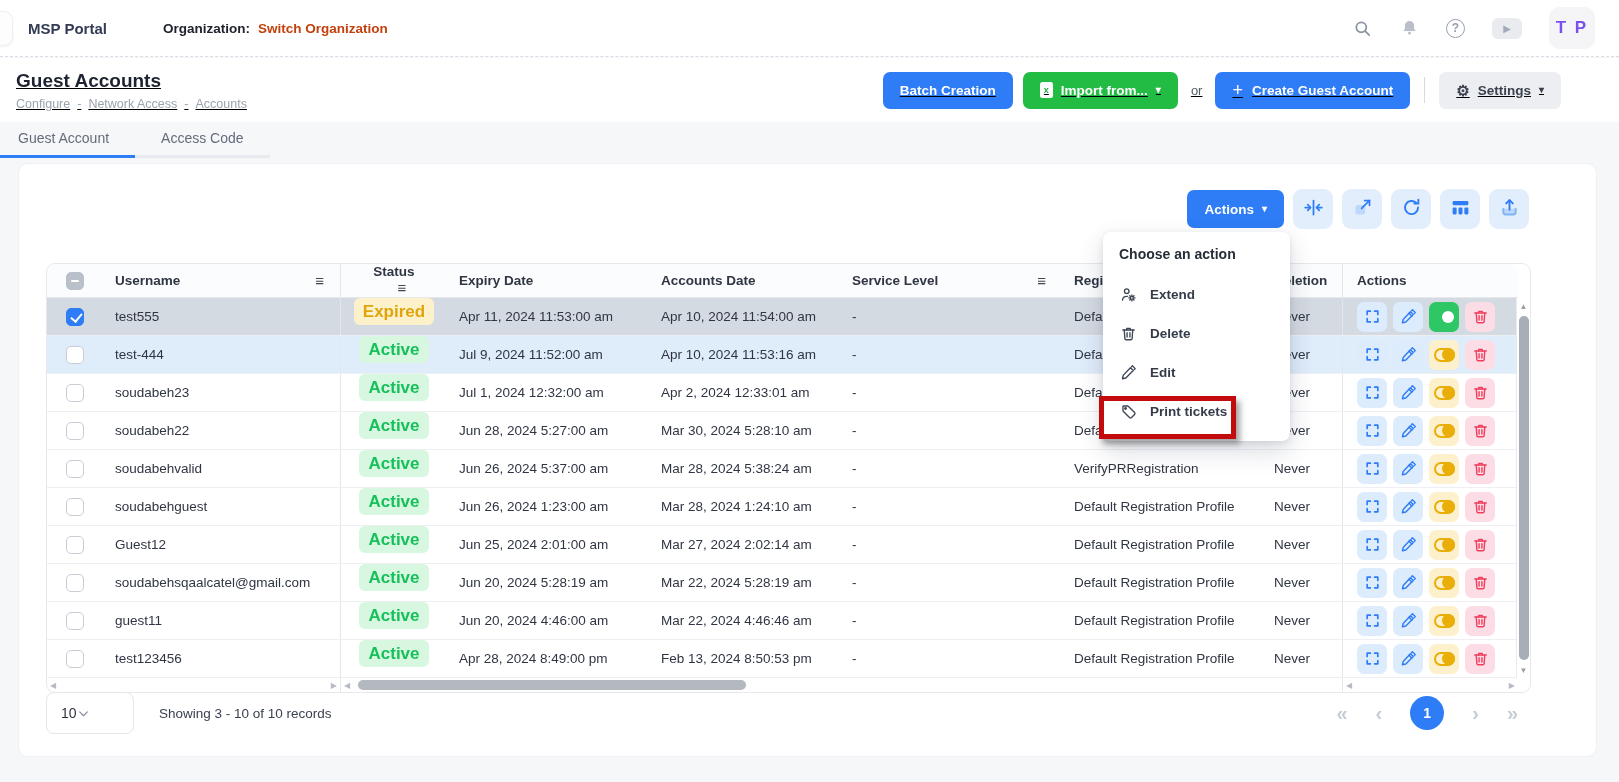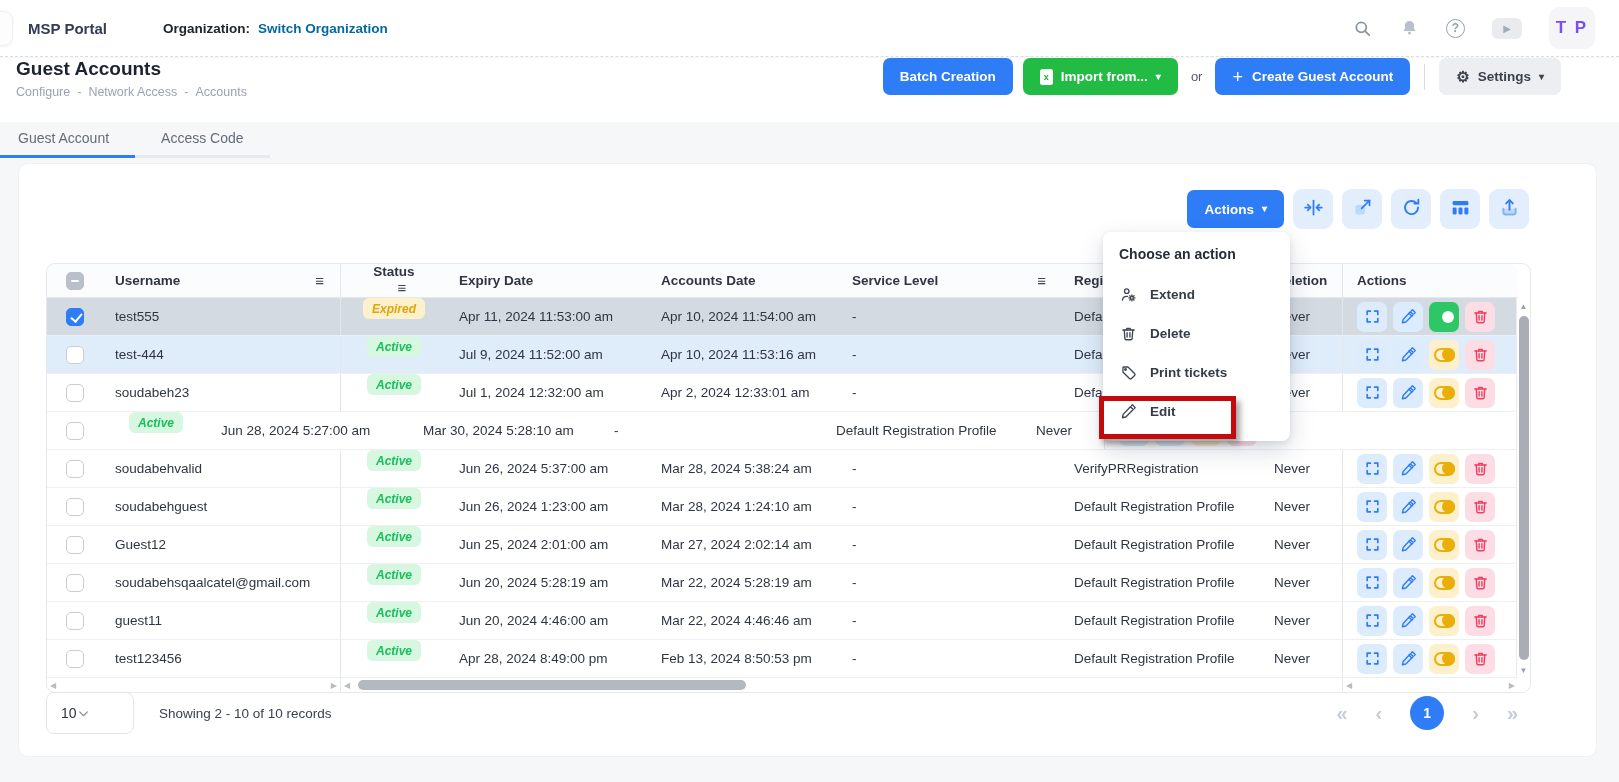--- a/index.html
+++ b/index.html
@@ -8,36 +8,36 @@
 
   .page { position:relative; width:1619px; height:782px; }
 
   
   .topbar { position:absolute; top:0; left:0; right:0; height:57px; background:#fff;
             border-bottom:1px dashed #d9dee5; display:flex; align-items:center; z-index:5; }
   .nub { position:absolute; left:-13px; top:11px; width:26px; height:35px; background:#fdfdfe;
          border:1px solid #eef0f3; border-radius:9px; box-shadow:0 1px 3px rgba(0,0,0,.05); }
   .brand { margin-left:28px; font-weight:700; font-size:15px; color:#333b55; }
   .orglabel { margin-left:56px; font-weight:700; font-size:13.5px; color:#20242c; }
-  .orglink { margin-left:8px; font-weight:700; font-size:13.5px; color:#0369a1; cursor:pointer; }
+  .orglink { margin-left:8px; font-weight:700; font-size:13.5px; color:#c2410c; cursor:pointer; }
   .top-icons { margin-left:auto; display:flex; align-items:center; gap:27px; margin-right:24px; }
   .tico { width:20px; height:20px; color:#8d95a4; display:flex; align-items:center; justify-content:center; cursor:pointer; }
   .tico svg { width:19px; height:19px; }
   .bellico { color:#b9c0cb; }
   .helpico { width:19px; height:19px; border:1.6px solid #97a0af; border-radius:50%; color:#97a0af;
              font-size:12px; font-weight:700; display:flex; align-items:center; justify-content:center; }
   .playico { width:30px; height:21px; background:#e9ebef; border-radius:6px; color:#a3abb8;
              font-size:10px; display:flex; align-items:center; justify-content:center; }
   .avatar { width:46px; height:42px; background:#f5f5f7; border-radius:10px; color:#7a4ff0;
             font-size:17px; font-weight:700; letter-spacing:2px; display:flex; align-items:center;
             justify-content:center; cursor:pointer; }
 
   
   .pagehead { position:absolute; top:58px; left:0; right:0; height:64px; background:#fff;
-              display:flex; align-items:flex-start; z-index:4; }
+              display:flex; align-items:center; z-index:4;text-decoration:underline; }
   .titleblock { margin-left:16px; }
   .ptitle { font-size:19px; font-weight:800; color:#1d2330; }
   .breadcrumb { margin-top:5px; font-size:12.5px; color:#9ba3af; display:flex; gap:7px; }
   .hbuttons { margin-left:auto; margin-right:58px; display:flex; align-items:center; gap:10px; }
   .btn { height:37px; border:none; border-radius:7px; font-family:"Liberation Sans",sans-serif;
          font-size:13.5px; font-weight:700; padding:0 17px; display:flex; align-items:center; gap:8px; cursor:pointer; }
   .btn-blue { background:#2e7cf6; color:#fff; }
   .btn-green { background:#22bb44; color:#fff; }
   .btn-gray { background:#eceef2; color:#3c424d; }
   .ortext { font-size:13px; color:#555c66; margin:0 3px; }
@@ -82,21 +82,21 @@
   .hamb { margin-left:auto; margin-right:4px; font-size:15px; font-weight:400; color:#3f4552; }
   .hamb-in { margin-left:16px; font-size:15px; font-weight:400; color:#3f4552; }
 
   .cb { width:18px; height:18px; border:1.5px solid #c8cdd5; border-radius:5px; background:#fff; position:relative; cursor:pointer; }
   .cb.checked { background:#2e7cf6; border-color:#2e7cf6; }
   .cb.checked::after { content:''; position:absolute; left:5.5px; top:2px; width:5px; height:9px;
                        border:solid #fff; border-width:0 2.2px 2.2px 0; transform:rotate(40deg); }
   .cb.indet { background:#b9c0ca; border-color:#b9c0ca; }
   .cb.indet::after { content:''; position:absolute; left:4px; top:7px; width:8px; height:2.6px; background:#fff; border-radius:1px; }
 
-  .badge { padding:3.5px 9px; border-radius:6px; font-size:12px; font-weight:700;font-style:italic; }
+  .badge { padding:3.5px 9px; border-radius:6px; font-size:17px; font-weight:700; }
   .badge.active { background:#d8f7e1; color:#16c05a;text-align:right; }
   .badge.expired { background:#fcf1cb; color:#dfa50b; }
 
   .rowbtn { width:30px; height:30px; border:none; border-radius:7px; display:flex; align-items:center;
             justify-content:center; cursor:pointer; }
   .rowbtn svg { width:17px; height:17px; }
   .rb-blue { background:#ddecfd; color:#2e7cf6; }
   .rb-red { background:#fcdde6; color:#ef3e5e; }
   .rb-ton { background:#2dc765; }
   .rb-ton .knob { width:12px; height:12px; background:#fff; border-radius:50%; margin-left:8px; }
@@ -463,20 +463,23 @@
                   <path d="M10 11v6"></path>
                   <path d="M14 11v6"></path>
                 </svg>
       </button>
     </div>
   </div>
           <div class="trow">
     <div class="c c-check">
               <span class="cb"></span>
             </div>
+    <div class="c c-username">
+              <span>soudabeh22</span>
+            </div>
     <div class="c c-status">
               <span class="badge active">Active</span>
             </div>
     <div class="c c-expiry">
               <span>Jun 28, 2024 5:27:00 am</span>
             </div>
     <div class="c c-effective">
               <span>Mar 30, 2024 5:28:10 am</span>
             </div>
     <div class="c c-service">
@@ -871,21 +874,21 @@
         <span class="varrow">▼</span>
       </div>
     </div>
 
     <div class="pagesize">
       <span>10</span>
       <svg viewBox="0 0 24 24" fill="none" stroke="currentColor" stroke-width="2.4" stroke-linecap="round" stroke-linejoin="round">
           <path d="M5 9l7 7 7-7"></path>
         </svg>
     </div>
-    <div class="showing">Showing 2 - 10 of 10 records</div>
+    <div class="showing">Showing 3 - 10 of 10 records</div>
     <div class="pagination">
       <span class="pgchev">«</span>
       <span class="pgchev">‹</span>
       <span class="pgnum">1</span>
       <span class="pgchev">›</span>
       <span class="pgchev">»</span>
     </div>
   </div>
 
   <div class="menu">
@@ -910,32 +913,32 @@
               <path d="M6 7l.9 12.2a1.8 1.8 0 0 0 1.8 1.6h6.6a1.8 1.8 0 0 0 1.8-1.6L18 7"></path>
               <path d="M10 11v6"></path>
               <path d="M14 11v6"></path>
             </svg>
           </span>
           <span>Delete</span>
         </div>
         <div class="menu-item">
           <span class="mico">
             <svg viewBox="0 0 24 24" fill="none" stroke="currentColor" stroke-width="1.9" stroke-linecap="round" stroke-linejoin="round">
+              <path d="M14.7 5.3l4 4L8.2 19.8 3.5 20.8l1-4.7L14.7 5.3z"></path>
+              <path d="M16.2 3.8l1.3-1.3 4 4-1.3 1.3"></path>
+            </svg>
+          </span>
+          <span>Edit</span>
+        </div>
+        <div class="menu-item">
+          <span class="mico">
+            <svg viewBox="0 0 24 24" fill="none" stroke="currentColor" stroke-width="1.9" stroke-linecap="round" stroke-linejoin="round">
               <path d="M20.6 13.4L12 4.8A2 2 0 0 0 10.6 4.2H5.2a1 1 0 0 0-1 1v5.4c0 .5.2 1 .6 1.4l8.6 8.6a2 2 0 0 0 2.8 0l4.4-4.4a2 2 0 0 0 0-2.8z"></path>
               <circle cx="7.8" cy="7.8" r="1.1"></circle>
             </svg>
           </span>
           <span>Print tickets</span>
         </div>
-        <div class="menu-item">
-          <span class="mico">
-            <svg viewBox="0 0 24 24" fill="none" stroke="currentColor" stroke-width="1.9" stroke-linecap="round" stroke-linejoin="round">
-              <path d="M14.7 5.3l4 4L8.2 19.8 3.5 20.8l1-4.7L14.7 5.3z"></path>
-              <path d="M16.2 3.8l1.3-1.3 4 4-1.3 1.3"></path>
-            </svg>
-          </span>
-          <span>Edit</span>
-        </div>
       </div>
     <div class="redbox"></div>
   </div>
 
 </div>
 
 </body></html>

